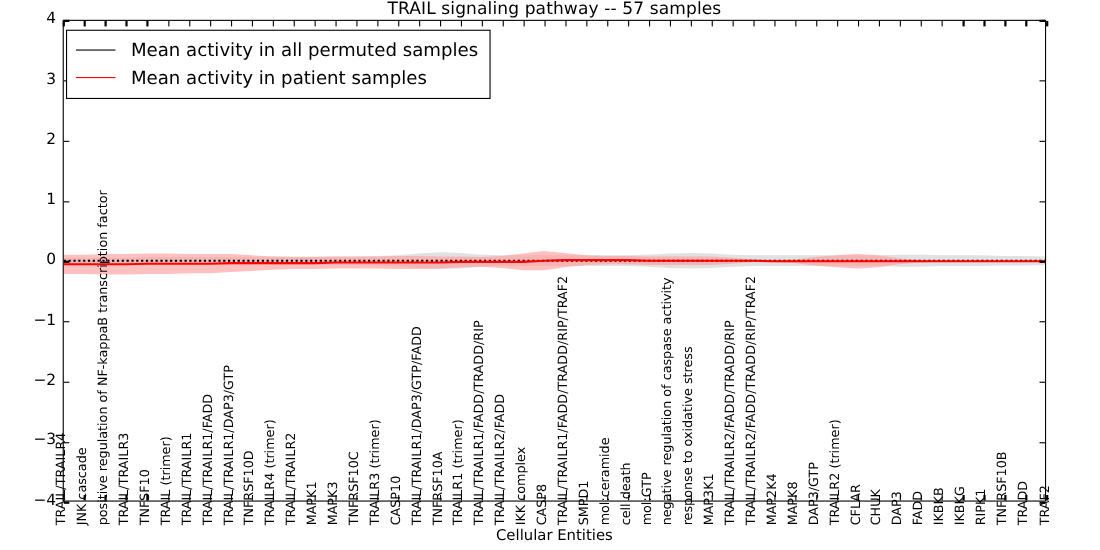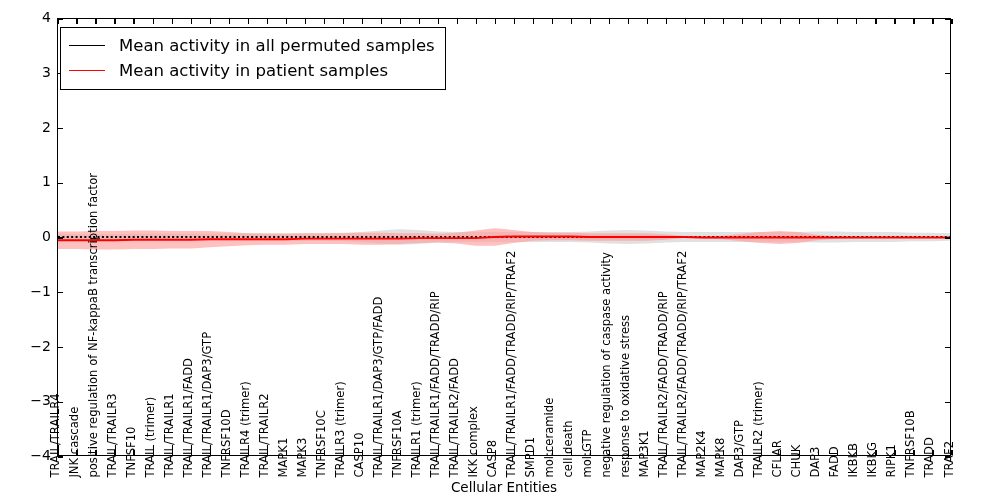--- a/index.html
+++ b/index.html
@@ -37,20 +37,21 @@
   .legrow{display:flex;align-items:center;height:25px;}
   .legline{width:36px;height:0;border-top:1.7px solid #000;margin-right:14px;}
   .legline.red{border-top-color:#ff0000;}
   .legtxt{font-size:16.5px;color:#000;white-space:nowrap;}
 </style>
 </head>
 <body>
 
 <div id="fig">
 
+  <div id="title">TRAIL signaling pathway -- 57 samples</div>
 
   <div id="axes">
     <svg id="plotsvg" viewBox="0 0 894 438" preserveAspectRatio="none">
         <path d="M0.00,216.26 L19.02,216.26 L38.04,216.26 L57.06,216.26 L76.09,215.72 L95.11,215.72 L114.13,215.72 L133.15,215.72 L152.17,215.72 L171.19,215.72 L190.21,215.17 L209.23,215.17 L228.26,215.17 L247.28,215.17 L266.30,215.17 L285.32,214.62 L304.34,214.07 L323.36,212.43 L342.38,211.33 L361.40,211.88 L380.43,213.53 L399.45,214.07 L418.47,214.07 L437.49,214.07 L456.51,214.07 L475.53,214.07 L494.55,214.07 L513.57,214.07 L532.60,213.53 L551.62,212.43 L570.64,211.88 L589.66,212.43 L608.68,213.53 L627.70,214.07 L646.72,214.07 L665.74,214.07 L684.77,214.07 L703.79,214.07 L722.81,214.07 L741.83,214.07 L760.85,213.53 L779.87,213.53 L798.89,214.07 L817.91,214.07 L836.94,214.07 L855.96,214.62 L874.98,214.62 L894.00,215.17 L894.00,222.83 L874.98,223.38 L855.96,223.38 L836.94,223.93 L817.91,223.93 L798.89,223.93 L779.87,224.47 L760.85,224.47 L741.83,223.93 L722.81,223.93 L703.79,223.93 L684.77,223.93 L665.74,223.93 L646.72,223.93 L627.70,223.93 L608.68,224.47 L589.66,225.57 L570.64,226.12 L551.62,225.57 L532.60,224.47 L513.57,223.93 L494.55,223.93 L475.53,223.93 L456.51,223.93 L437.49,223.93 L418.47,223.93 L399.45,223.93 L380.43,224.47 L361.40,226.12 L342.38,226.66 L323.36,225.57 L304.34,223.93 L285.32,223.38 L266.30,222.83 L247.28,222.83 L228.26,222.83 L209.23,222.83 L190.21,222.83 L171.19,222.28 L152.17,222.28 L133.15,222.28 L114.13,222.28 L95.11,222.28 L76.09,222.28 L57.06,221.74 L38.04,221.74 L19.02,221.74 L0.00,221.74 Z" fill="#c8c8c8" fill-opacity="0.55" stroke="none"></path>
         <path d="M0.00,213.53 L19.02,213.53 L38.04,212.98 L57.06,212.98 L76.09,212.43 L95.11,212.43 L114.13,212.98 L133.15,212.98 L152.17,212.98 L171.19,214.07 L190.21,215.17 L209.23,215.72 L228.26,215.72 L247.28,215.17 L266.30,215.17 L285.32,215.17 L304.34,214.62 L323.36,214.62 L342.38,215.17 L361.40,215.17 L380.43,215.72 L399.45,214.62 L418.47,212.43 L437.49,210.24 L456.51,211.88 L475.53,214.07 L494.55,214.62 L513.57,214.62 L532.60,215.17 L551.62,215.17 L570.64,215.17 L589.66,215.17 L608.68,216.26 L627.70,217.91 L646.72,218.45 L665.74,217.91 L684.77,215.72 L703.79,214.07 L722.81,212.98 L741.83,214.07 L760.85,216.81 L779.87,218.45 L798.89,219.00 L817.91,219.00 L836.94,219.00 L855.96,219.00 L874.98,219.00 L894.00,219.00 L894.00,220.09 L874.98,220.09 L855.96,220.09 L836.94,220.09 L817.91,220.09 L798.89,220.09 L779.87,220.64 L760.85,222.28 L741.83,225.02 L722.81,226.12 L703.79,225.02 L684.77,223.38 L665.74,221.19 L646.72,220.64 L627.70,220.09 L608.68,221.74 L589.66,222.83 L570.64,222.83 L551.62,222.83 L532.60,222.83 L513.57,222.28 L494.55,222.28 L475.53,222.83 L456.51,225.02 L437.49,227.76 L418.47,227.76 L399.45,225.57 L380.43,224.47 L361.40,225.02 L342.38,226.12 L323.36,226.66 L304.34,226.66 L285.32,226.12 L266.30,226.12 L247.28,226.12 L228.26,226.66 L209.23,226.66 L190.21,227.21 L171.19,228.31 L152.17,229.40 L133.15,230.50 L114.13,230.50 L95.11,231.04 L76.09,231.04 L57.06,231.59 L38.04,231.59 L19.02,231.04 L0.00,231.04 Z" fill="#ff9999" fill-opacity="0.62" stroke="none"></path>
         <path d="M0.00,219.00 L19.02,219.00 L38.04,219.00 L57.06,219.00 L76.09,219.00 L95.11,219.00 L114.13,219.00 L133.15,219.00 L152.17,219.00 L171.19,219.00 L190.21,219.00 L209.23,219.00 L228.26,219.00 L247.28,219.00 L266.30,219.00 L285.32,219.00 L304.34,219.00 L323.36,219.00 L342.38,219.00 L361.40,219.00 L380.43,219.00 L399.45,219.00 L418.47,219.00 L437.49,219.00 L456.51,219.00 L475.53,219.00 L494.55,219.00 L513.57,219.00 L532.60,219.00 L551.62,219.00 L570.64,219.00 L589.66,219.00 L608.68,219.00 L627.70,219.00 L646.72,219.00 L665.74,219.00 L684.77,219.00 L703.79,219.00 L722.81,219.00 L741.83,219.00 L760.85,219.00 L779.87,219.00 L798.89,219.00 L817.91,219.00 L836.94,219.00 L855.96,219.00 L874.98,219.00 L894.00,219.00 " fill="none" stroke="#000000" stroke-width="1.9" stroke-dasharray="2,2.4"></path>
         <path d="M0.00,222.28 L19.02,222.28 L38.04,222.28 L57.06,222.28 L76.09,221.74 L95.11,221.74 L114.13,221.74 L133.15,221.74 L152.17,221.19 L171.19,221.19 L190.21,221.19 L209.23,221.19 L228.26,221.19 L247.28,220.64 L266.30,220.64 L285.32,220.64 L304.34,220.64 L323.36,220.64 L342.38,220.64 L361.40,220.09 L380.43,220.09 L399.45,220.09 L418.47,220.09 L437.49,219.00 L456.51,218.45 L475.53,218.45 L494.55,218.45 L513.57,218.45 L532.60,219.00 L551.62,219.00 L570.64,219.00 L589.66,219.00 L608.68,219.00 L627.70,219.00 L646.72,219.55 L665.74,219.55 L684.77,219.55 L703.79,219.55 L722.81,219.55 L741.83,219.55 L760.85,219.55 L779.87,219.55 L798.89,219.55 L817.91,219.55 L836.94,219.55 L855.96,219.55 L874.98,219.55 L894.00,219.55 " fill="none" stroke="#ff0000" stroke-width="1.9"></path>
       </svg>
   <div class="ytickmark" style="top: 437.3px;"></div>
       <div class="ytickmarkR" style="top: 437.3px;"></div>

